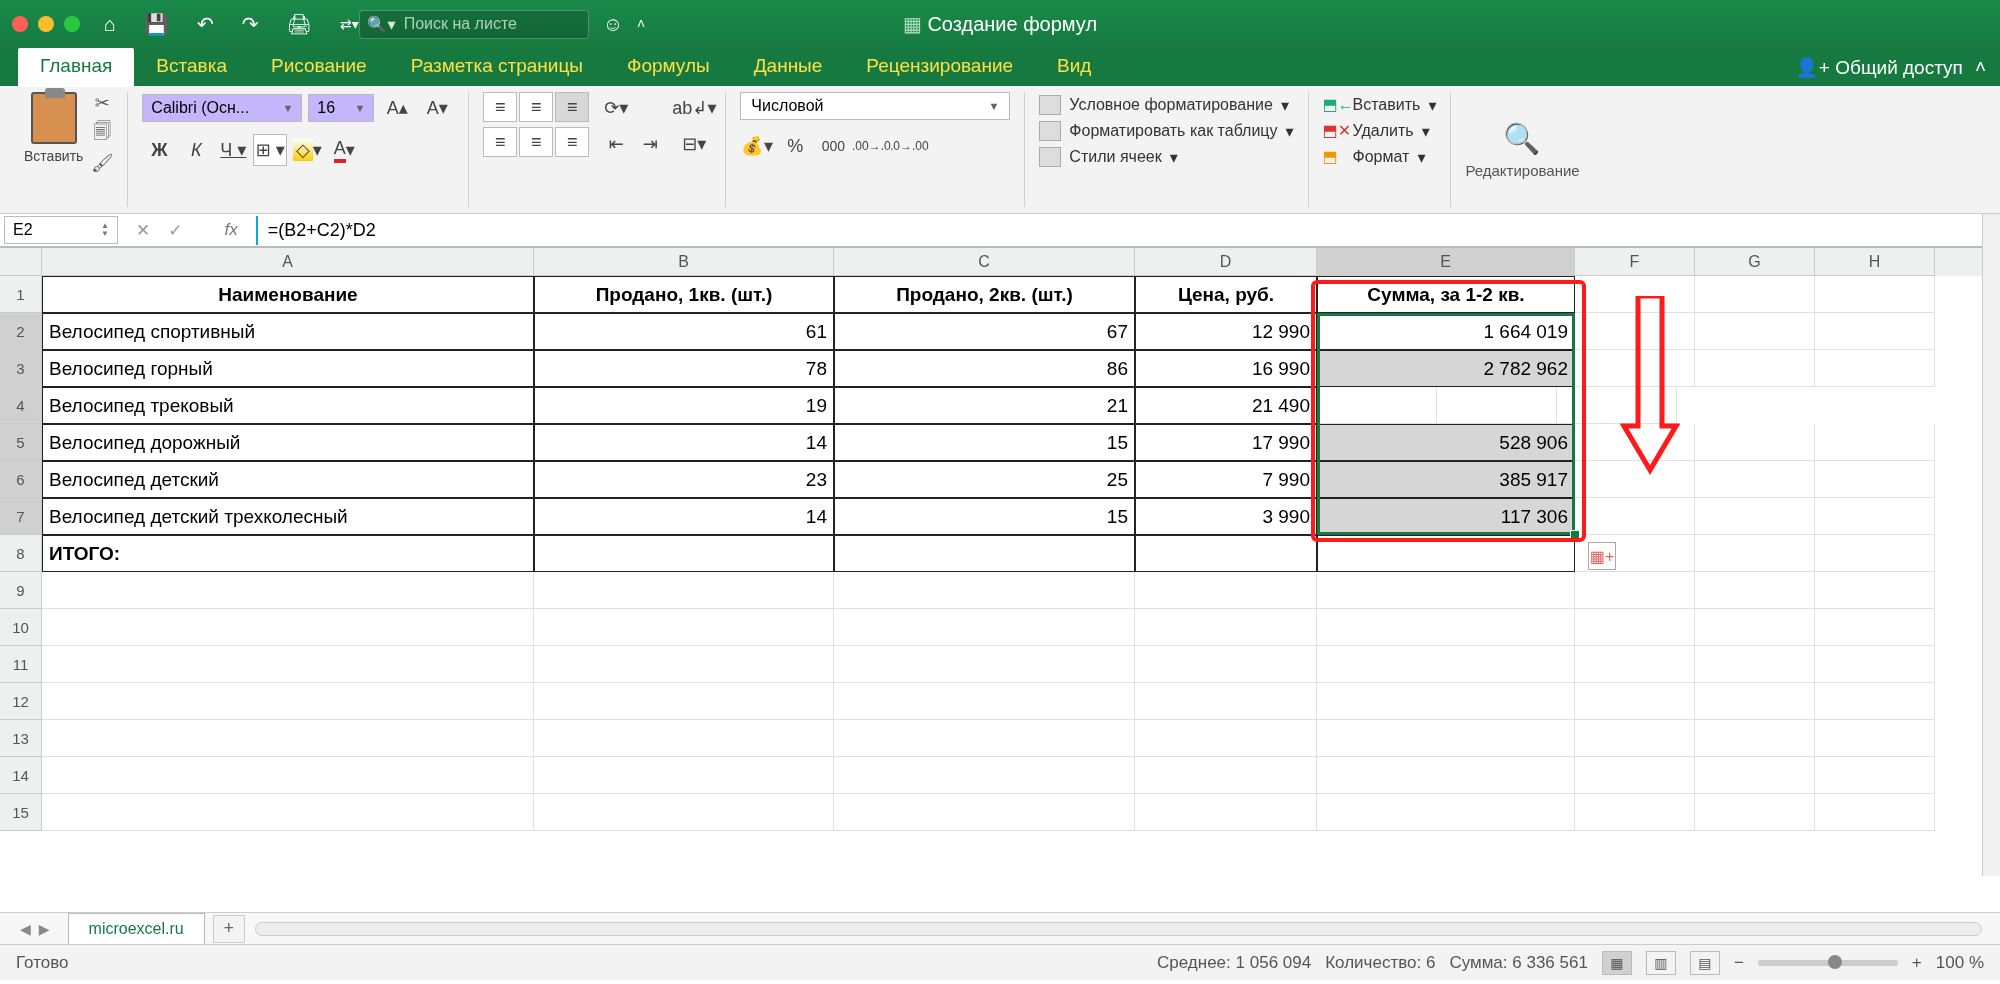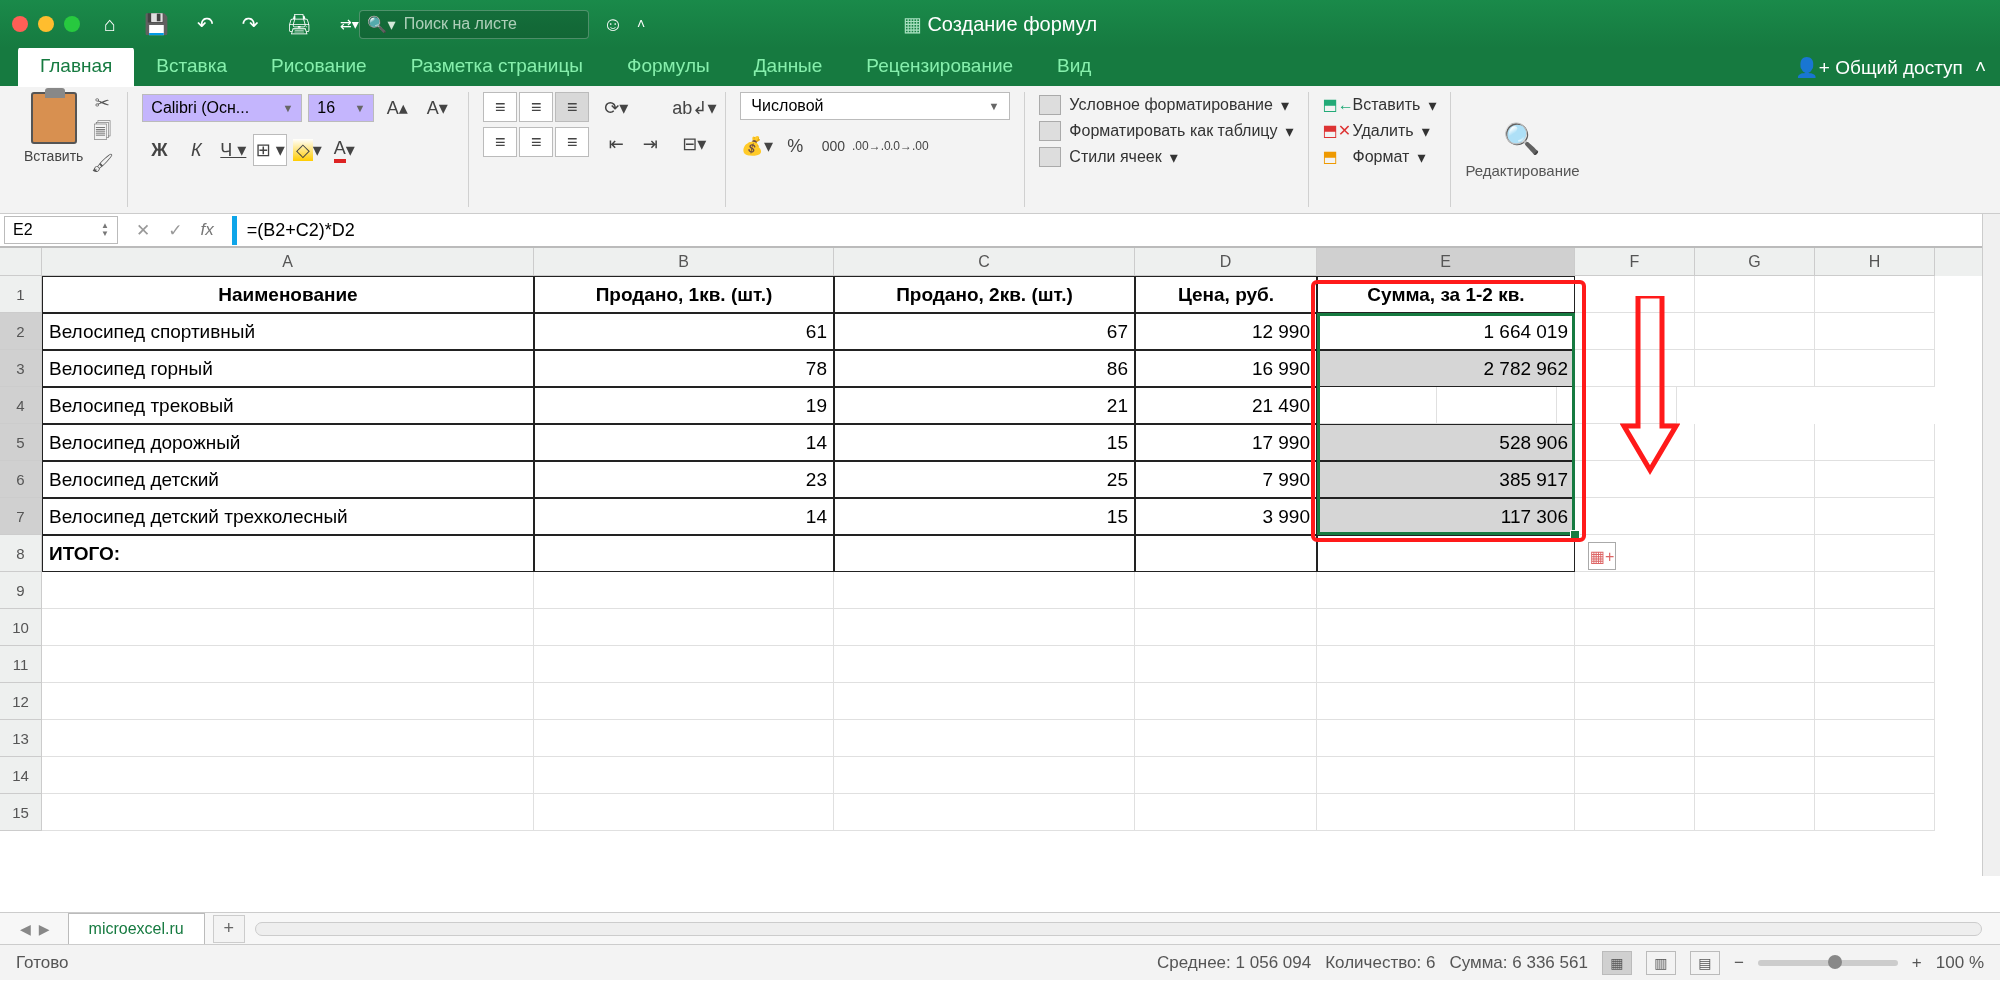--- a/index.html
+++ b/index.html
@@ -13,21 +13,21 @@
   .titlebar-icons { display: flex; gap: 28px; align-items: center; font-size: 20px; }
   .titlebar-icons span { cursor: pointer; }
   .doc-title { position: absolute; left: 50%; transform: translateX(-50%); font-size: 20px; }
   .search-box { margin-left: auto; display: flex; align-items: center; gap: 8px; background: rgba(0,0,0,0.18); border-radius: 4px; padding: 4px 8px; color: #d4e8d9; font-size: 16px; width: 230px; border: 1px solid rgba(255,255,255,0.25);}
   .titlebar-right { display: flex; gap: 14px; align-items: center; }
   .smiley { font-size: 20px; }
   .chev-up { font-size: 14px; }
 
   
   .ribbon-tabs { height: 38px; background: #167a40; display: flex; align-items: center; padding-left: 18px; gap: 0; }
-  .tab { color: #86efac; font-size: 19px; padding: 8px 22px 10px; cursor: pointer; }
+  .tab { color: #fde047; font-size: 19px; padding: 8px 22px 10px; cursor: pointer; }
   .tab.active { background: #fff; color: #167a40; font-weight: 500; border-top-left-radius: 4px; border-top-right-radius: 4px; }
   .ribbon-right { margin-left: auto; display: flex; align-items: center; gap: 12px; padding-right: 14px; color: #fff; font-size: 19px; }
 
   
   .ribbon { height: 128px; background: #f3f3f3; border-bottom: 1px solid #ccc; display: flex; padding: 6px 10px; gap: 0; }
   .group { padding: 0 14px; display: flex; flex-direction: column; justify-content: flex-start; position: relative; border-right: 1px solid #d0d0d0; }
   .group:last-child { border-right: none; }
   .paste-block { display: flex; gap: 8px; }
   .paste-main { display: flex; flex-direction: column; align-items: center; gap: 4px; }
   .paste-icon { width: 46px; height: 52px; background: #d89050; border: 2px solid #555; border-radius: 3px; position: relative; }
@@ -52,22 +52,22 @@
   .cell-item { display:flex; gap:8px; align-items:center; font-size:16px; color:#333; padding:3px 0; cursor:pointer;}
   .cell-ico {width:22px; height:20px;}
   .editing { display:flex; flex-direction:column; align-items:center; justify-content:center;}
   .magnify { font-size:30px; }
 
   
   .formula-bar { height: 34px; background: #fff; border-bottom: 2px solid #bbb; display:flex; align-items:center; padding-left:4px;}
   .name-box { width: 114px; border:1px solid #bbb; padding:4px 8px; font-size:16px; display:flex; justify-content:space-between; align-items:center;}
   .name-box .spin { display:flex; flex-direction:column; font-size:8px; line-height:8px; color:#777;}
   .fb-btns { display:flex; gap:18px; padding:0 18px; color:#999; font-size:17px;}
-  .fx { font-style:italic; color:#777;}
-  .formula-input { flex:1; font-size:18px; padding:4px 10px; border-left:5px solid #0ea5e9;}
+  .fx { font-style:italic; color:#777;margin-left:24px;}
+  .formula-input { flex:1; font-size:18px; padding:4px 10px; border-left:2px solid #0ea5e9;}
   .formula-expand { width:26px; text-align:center; color:#888;}
 
   
   .grid-wrap { position: relative; height: 664px; overflow:hidden; background:#fff;}
   .col-headers { display:flex; height:28px; background:#eef0ef;}
   .corner { width:42px; border-right:1px solid #ccc; border-bottom:1px solid #ccc; background:#eef0ef;}
   .ch { border-right:1px solid #ccc; border-bottom:1px solid #ccc; font-size:16px; color:#555; display:flex; align-items:center; justify-content:center; background:#eef0ef;}
   .ch.sel { background:#d0d0d0; }
   .row { display:flex; height:37px;}
   .rh { width:42px; background:#eef0ef; border-right:1px solid #ccc; border-bottom:1px solid #ccc; font-size:15px; color:#555; display:flex; align-items:center; justify-content:center;}

